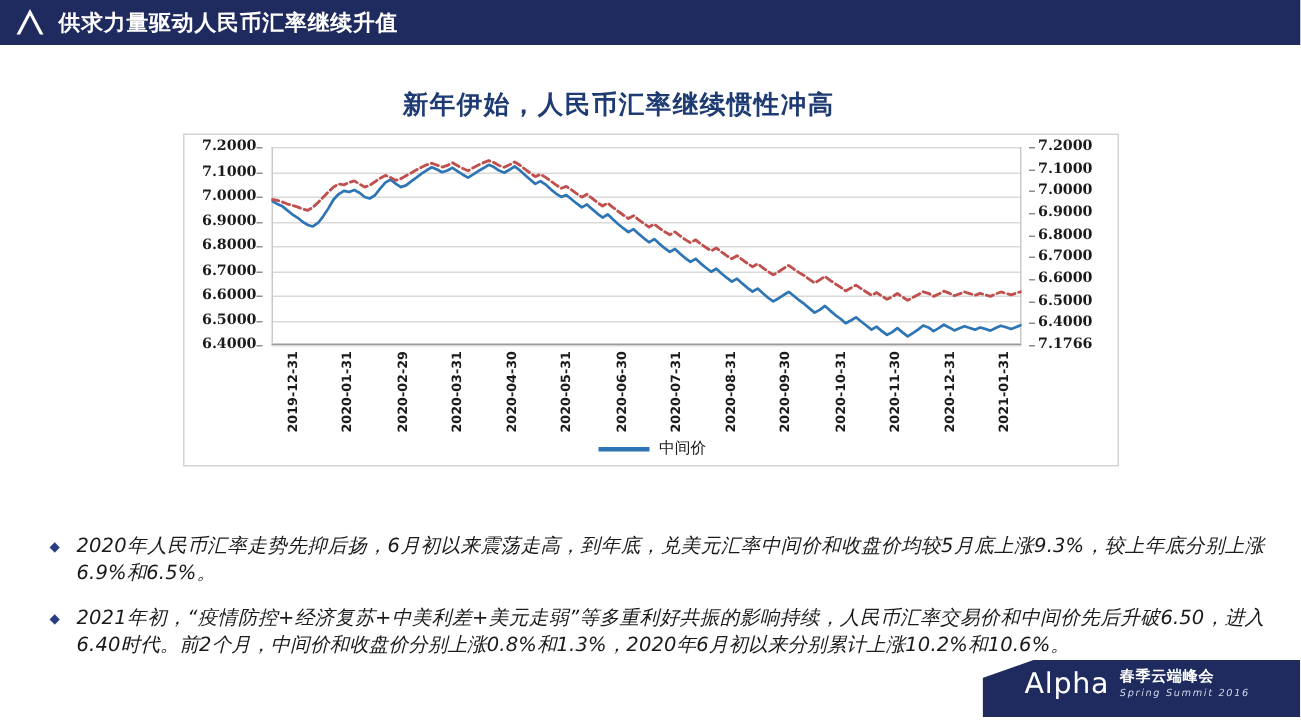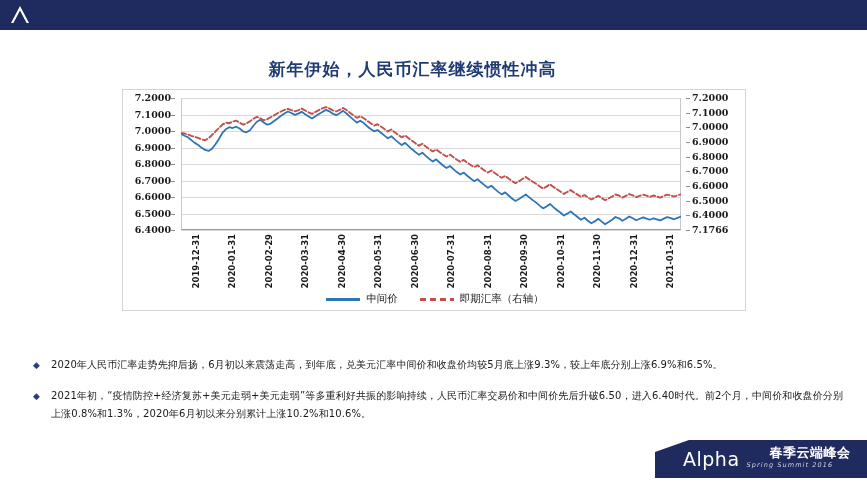--- a/index.html
+++ b/index.html
@@ -174,25 +174,26 @@
   }
   .bullet-marker {
     flex: 0 0 18px;
     color: #2a3e82;
     font-size: 9px;
     line-height: 17px;
     padding-top: 1px;
   }
   .bullet-text {
     flex: 1;
-    font-size: 10px;
+    font-size: 13px;
     line-height: 17.5px;
     color: #1a1a1a;
     text-align: justify;
     letter-spacing: 0.1px;
+    font-style: italic;
   }
 
   
   .footer {
     position: absolute;
     left: 655px; top: 440px;
     width: 212px; height: 50px;
     overflow: hidden;
   }
   .footer-shape {
@@ -207,41 +208,41 @@
     color: #ffffff;
     font-size: 19px;
     letter-spacing: 0.5px;
     font-family: "DejaVu Sans", "Liberation Sans", sans-serif;
     line-height: 1;
   }
   .footer-cn {
     display: flex; flex-direction: column; align-items: flex-start;
   }
   .footer-cn-main {
-    color: #ffffff; font-size: 13px; font-weight: bold; line-height: 1.1;
+    color: #ffffff; font-size: 10px; font-weight: bold; line-height: 1.1;
     letter-spacing: 0.5px;
-    margin-left: 23px;
   }
   .footer-cn-sub {
     color: #cfd6ea; font-size: 6.5px; font-style: italic; letter-spacing: 1.1px;
     margin-top: 1px;
   }
 </style>
 </head>
 <body>
 
 <div id="page">
 
   <div class="banner">
     <div class="banner-logo">
       <svg width="22" height="22" viewBox="0 0 22 22">
         <path d="M11 2 L20 19 L17.6 19 L11 6.4 L4.4 19 L2 19 Z" fill="#ffffff"></path>
         <path d="M11 9.5 L14.2 16 L7.8 16 Z" fill="#1f2a5e"></path>
       </svg>
     </div>
+    <div class="banner-title">供求力量驱动人民币汇率继续升值</div>
   </div>
 
   <div class="chart-title">新年伊始，人民币汇率继续惯性冲高</div>
 
   <div class="chart-frame">
 
     <div class="y-axis left" id="yLeft">
         <div class="y-tick" style="top: 0px;">7.2000</div>
         <div class="tickmark" style="top: 0px; right: 0px;"></div>
         <div class="y-tick" style="top: 16.5px;">7.1000</div>
@@ -318,36 +319,32 @@
         <div class="x-tick" style="left: 411.077px;">2020-11-30</div>
         <div class="x-tick" style="left: 447.538px;">2020-12-31</div>
         <div class="x-tick" style="left: 484px;">2021-01-31</div>
       </div>
 
     <div class="legend">
       <div class="legend-item">
         <span class="legend-swatch solid"></span>
         <span>中间价</span>
       </div>
-      <div class="legend-item">
-        <span class="legend-swatch dashed"></span>
-        <span>即期汇率（右轴）</span>
-      </div>
     </div>
   </div>
 
 
   <div class="bullets" id="bullets">
       <div class="bullet">
         <span class="bullet-marker">◆</span>
         <span class="bullet-text">2020年人民币汇率走势先抑后扬，6月初以来震荡走高，到年底，兑美元汇率中间价和收盘价均较5月底上涨9.3%，较上年底分别上涨6.9%和6.5%。</span>
       </div>
       <div class="bullet">
         <span class="bullet-marker">◆</span>
-        <span class="bullet-text">2021年初，“疫情防控+经济复苏+美元走弱+美元走弱”等多重利好共振的影响持续，人民币汇率交易价和中间价先后升破6.50，进入6.40时代。前2个月，中间价和收盘价分别上涨0.8%和1.3%，2020年6月初以来分别累计上涨10.2%和10.6%。</span>
+        <span class="bullet-text">2021年初，“疫情防控+经济复苏+中美利差+美元走弱”等多重利好共振的影响持续，人民币汇率交易价和中间价先后升破6.50，进入6.40时代。前2个月，中间价和收盘价分别上涨0.8%和1.3%，2020年6月初以来分别累计上涨10.2%和10.6%。</span>
       </div>
     </div>
 
   <div class="footer">
     <svg class="footer-shape" width="212" height="38" viewBox="0 0 212 38" preserveAspectRatio="none">
       <path d="M34 0 L212 0 L212 38 L0 38 L0 12 Z" fill="#1f2a5e"></path>
     </svg>
     <div class="footer-inner">
       <span class="footer-alpha">Alpha</span>
       <span class="footer-cn">

